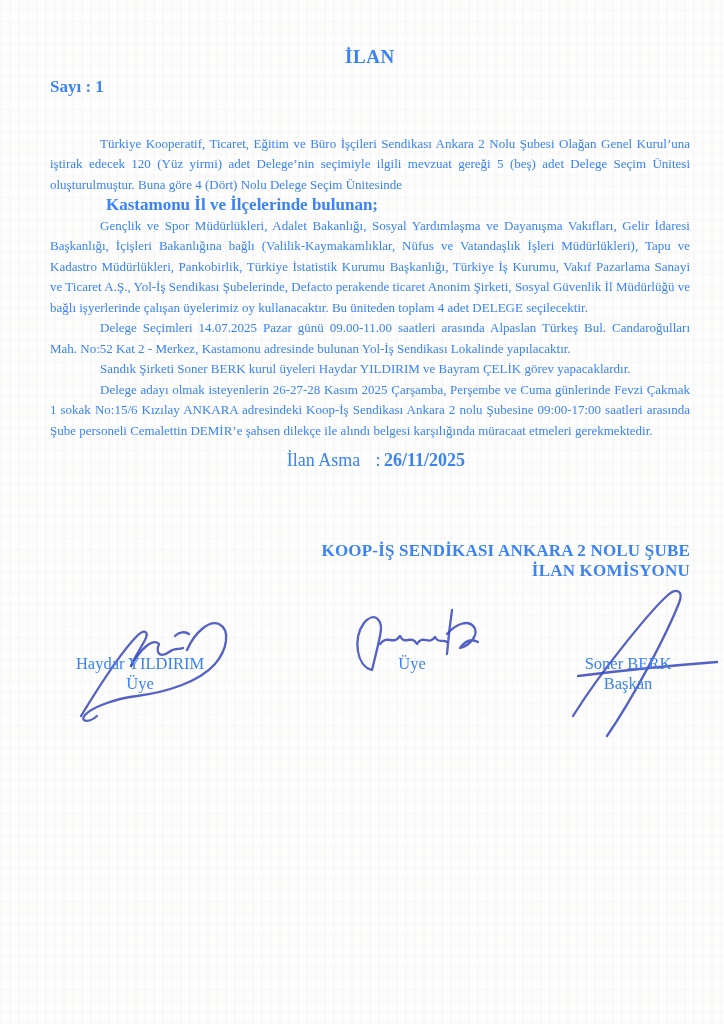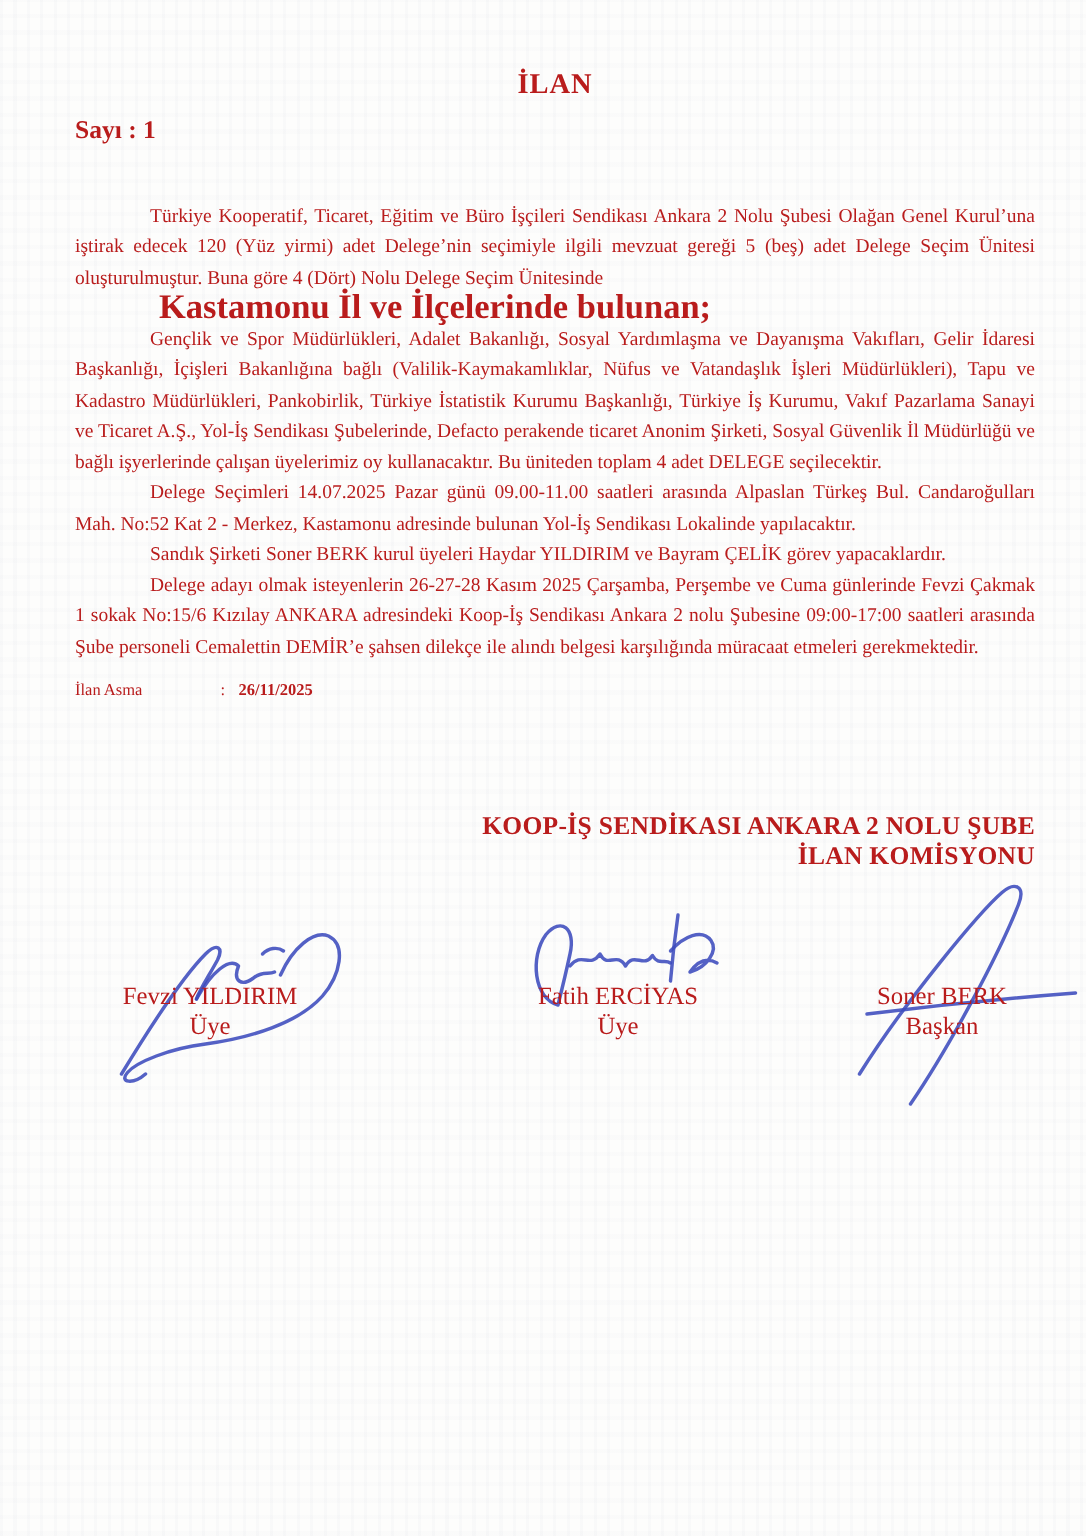--- a/index.html
+++ b/index.html
@@ -8,21 +8,21 @@
     background: #ffffff;
   }
   .page {
     position: relative;
     width: 724px;
     height: 1024px;
     margin: 0 auto;
     background: #fdfdfc;
     overflow: hidden;
     font-family: "Liberation Serif", "DejaVu Serif", serif;
-    color: #b91c1c;
+    color: #3b82f6;
   }
   
   .page::before {
     content: "";
     position: absolute;
     inset: 0;
     background:
       repeating-linear-gradient(90deg, rgba(150,160,185,0.045) 0 2px, rgba(0,0,0,0) 2px 9px),
       repeating-linear-gradient(0deg, rgba(170,175,195,0.03) 0 3px, rgba(0,0,0,0) 3px 11px);
     pointer-events: none;
@@ -49,30 +49,31 @@
   }
   p.doc-p {
     margin: 0;
     font-size: 13px;
     line-height: 20.5px;
     text-align: justify;
   }
   p.doc-p.indent { text-indent: 50px; }
   p.region-heading {
     margin: 0;
-    font-size: 23px;
+    font-size: 17px;
     font-weight: 700;
     line-height: 20.5px;
     text-indent: 56px;
     text-align: left;
   }
   .dates {
     margin-top: 9px;
-    font-size: 11px;
+    font-size: 18px;
     line-height: 20.5px;
+    text-align: center;
   }
   .date-row { white-space: nowrap; }
   .date-label { display: inline-block; width: 97px; }
   .date-sep  { display: inline-block; width: 12px; }
   .date-value { font-weight: 700; }
   .commission {
     margin-top: 70px;
     text-align: right;
     font-weight: 700;
     font-size: 17px;
@@ -149,26 +150,25 @@
         <path class="ink" d="M104,4 C102,18 100,36 99,48" stroke="#3c4bbd"></path>
         <path class="ink" d="M99,28 C108,18 120,13 126,21 C131,28 123,39 112,42 C117,35 123,32 130,36" stroke="#3c4bbd"></path>
       </svg>
 
       <svg class="sig-ink" style="left:513px; top:4px;" width="160" height="152" viewBox="0 0 160 152">
         <path class="ink" d="M10,130 C40,82 90,22 105,9 C113,2 121,4 116,17 C103,50 70,112 44,150" stroke="#3c4bbd"></path>
         <path class="ink" d="M15,90 C55,85 115,79 154,76" stroke="#3c4bbd"></path>
       </svg>
 
       <div class="sig-block" style="left:-10px; width:200px;">
-        <div class="sig-name">Fevzi YILDIRIM</div>
+        <div class="sig-name">Haydar YILDIRIM</div>
         <div class="sig-role">Üye</div>
       </div>
 
       <div class="sig-block" style="left:262px; width:200px;">
-        <div class="sig-name">Fatih ERCİYAS</div>
         <div class="sig-role">Üye</div>
       </div>
 
       <div class="sig-block" style="left:478px; width:200px;">
         <div class="sig-name">Soner BERK</div>
         <div class="sig-role">Başkan</div>
       </div>
 
     </div>
   </div>

